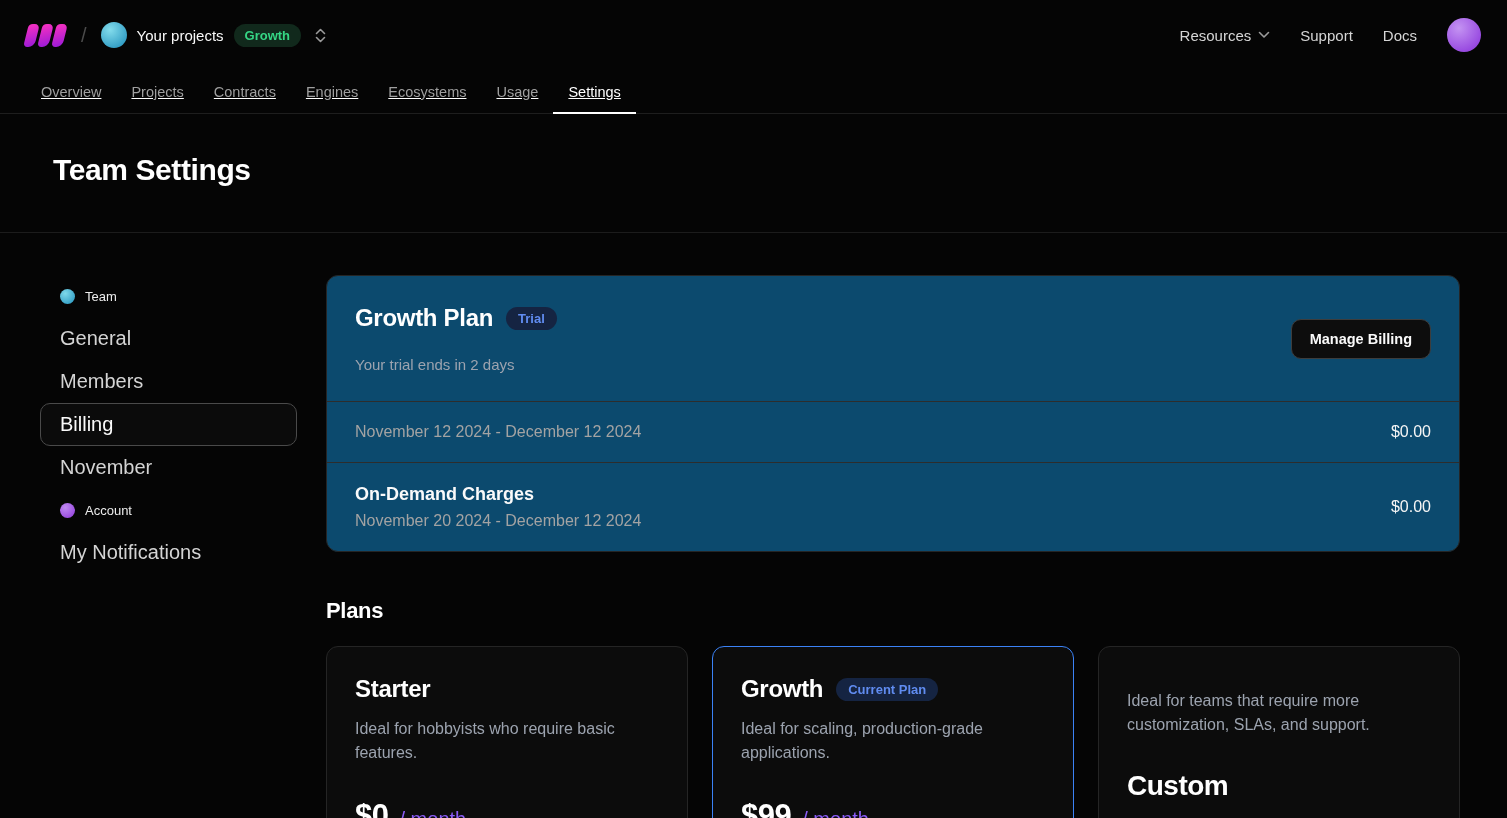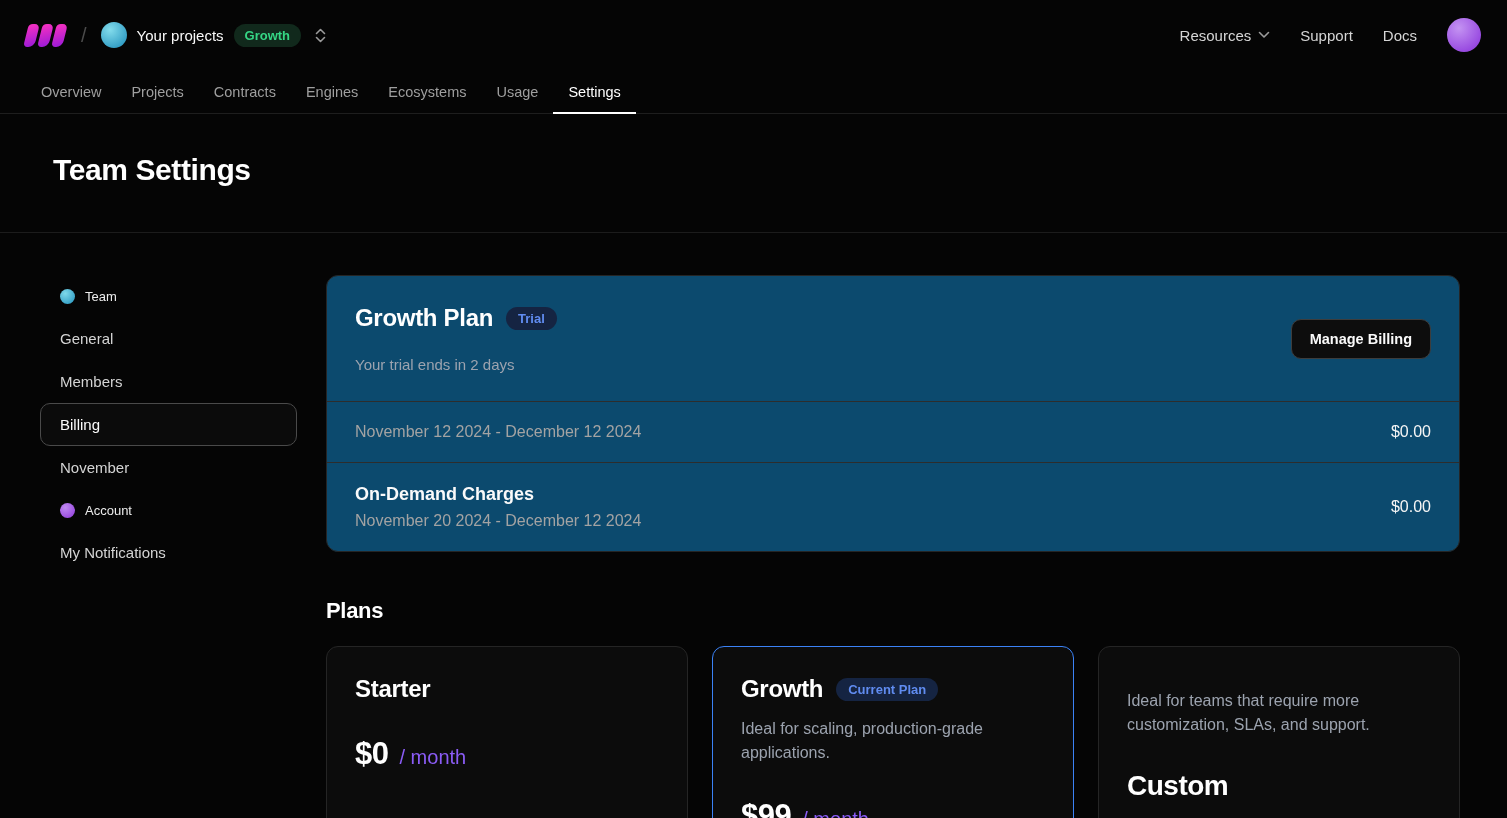--- a/index.html
+++ b/index.html
@@ -23,39 +23,39 @@
   .team-name { font-size:15px; font-weight:500; color:#fafafa; }
   .badge-green { background:#11291c; color:#35d584; font-size:13px; font-weight:700;
     padding:4px 11px; border-radius:999px; }
   .updown { margin-left:2px; display:flex; }
   .topbar-right { display:flex; align-items:center; gap:30px; }
   .top-link { font-size:15px; color:#d6d6d6; cursor:pointer; display:flex; align-items:center; gap:7px; }
   .user-avatar { width:34px; height:34px; border-radius:50%; cursor:pointer;
     background:radial-gradient(circle at 35% 30%,#c493f2,#9748e0 75%); }
 
   
-  .tabbar { display:flex; padding:0 26px; border-bottom:1px solid #1e1e1e; height:44px; }
+  .tabbar { display:flex; padding:0 26px; border-bottom:1px solid #1e1e1e; height:44px;text-decoration:underline; }
   .tab { display:flex; align-items:center; padding:0 15px; font-size:14.5px; color:#9f9f9f;
     cursor:pointer; position:relative; }
   .tab.active { color:#fff; }
   .tab.active::after { content:""; position:absolute; left:0; right:0; bottom:-1px; height:2px; background:#fff; }
 
   
   .banner { padding:39px 53px 45px; border-bottom:1px solid #1c1c1c; }
   .banner h1 { font-size:30px; font-weight:700; letter-spacing:-0.4px; }
 
   
   .content { display:flex; padding:42px 47px 0 40px; gap:29px; }
   .sidebar { width:257px; flex:none; }
   .side-group { display:flex; align-items:center; gap:10px; height:42px; padding-left:20px;
     font-size:13px; color:#ececec; }
   .side-dot { width:15px; height:15px; border-radius:50%; }
   .side-dot.teal { background:radial-gradient(circle at 35% 30%,#7fd9ea,#38a3c8 75%); }
   .side-dot.purple { background:radial-gradient(circle at 35% 30%,#c08af1,#9a4ce0 75%); }
-  .side-item { display:flex; align-items:center; height:43px; padding-left:19px; font-size:15px;
+  .side-item { display:flex; align-items:center; height:43px; padding-left:19px; font-size:20px;
     color:#d4d4d4; border:1px solid transparent; border-radius:10px; cursor:pointer; }
   .side-item.selected { border-color:#4a4a4a; background:#0b0b0b; color:#fafafa; }
 
   .main { flex:1; min-width:0; }
 
   
   .card { background:#0c4a6e; border:1px solid #252525; border-radius:12px; }
   .bill-head { display:flex; align-items:center; justify-content:space-between; padding:28px; }
   .plan-title-row { display:flex; align-items:center; gap:13px; }
   .plan-title { font-size:24px; font-weight:700; letter-spacing:-0.3px; }
@@ -181,20 +181,21 @@
       </div>
     </div>
 
     <h2 class="plans-heading">Plans</h2>
     <div class="plan-grid">
 
       <div class="plan-card">
         <div class="plan-name-row">
           <span class="plan-name">Starter</span>
         </div>
+        <p class="plan-desc">Ideal for hobbyists who require basic features.</p>
         <div class="plan-price-row">
           <span class="plan-price">$0</span>
           <span class="plan-suffix">/ month</span>
         </div>
       </div>
 
       <div class="plan-card current">
         <div class="plan-name-row">
           <span class="plan-name">Growth</span>
           <span class="badge-blue">Current Plan</span>

